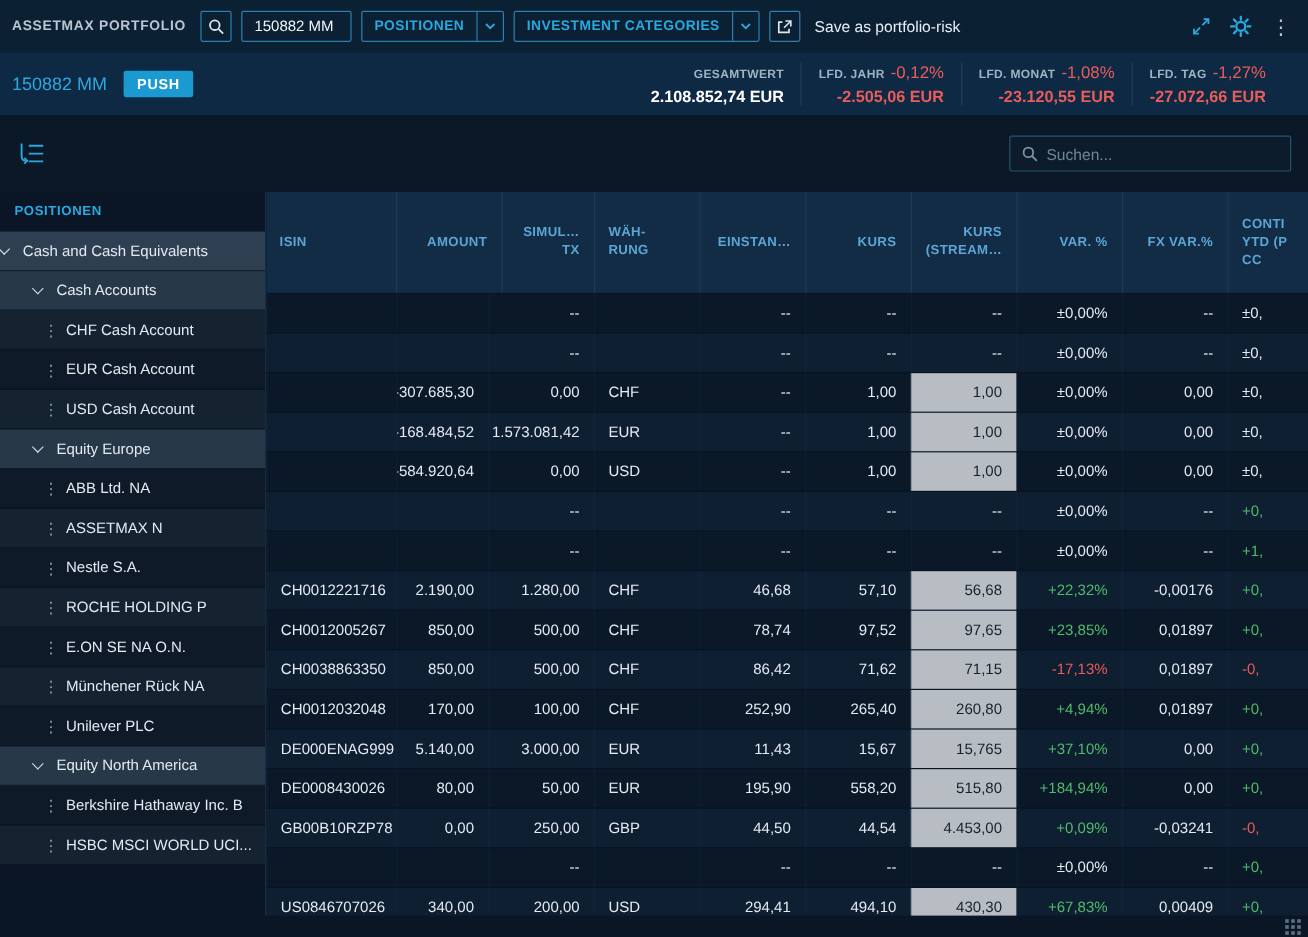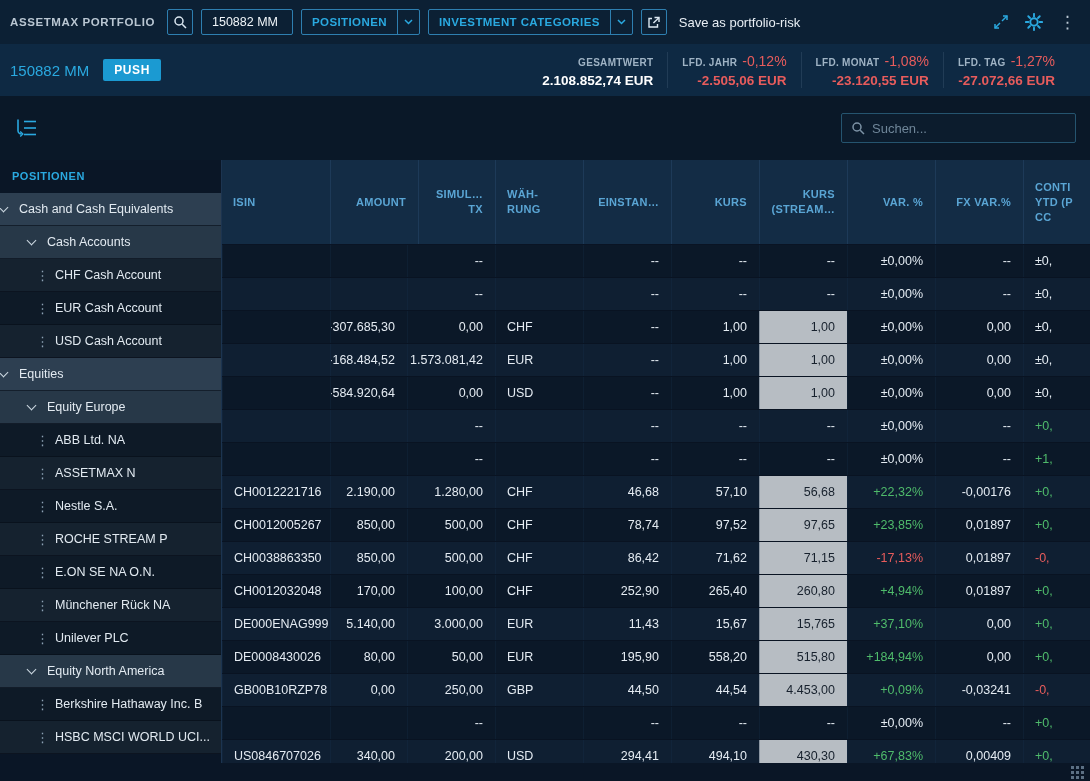--- a/index.html
+++ b/index.html
@@ -224,43 +224,39 @@
             <span class="tree-label">CHF Cash Account</span>
           </div>
           <div class="tree-row leaf lvl3 alt">
             <span class="kebab">⋮</span>
             <span class="tree-label">EUR Cash Account</span>
           </div>
           <div class="tree-row leaf lvl3">
             <span class="kebab">⋮</span>
             <span class="tree-label">USD Cash Account</span>
           </div>
-          <div class="tree-row group lvl1 alt">
-            <span class="chev"></span>
-            <span class="tree-label">Equities</span>
-          </div>
           <div class="tree-row group lvl2">
             <span class="chev"></span>
             <span class="tree-label">Equity Europe</span>
           </div>
           <div class="tree-row leaf lvl3 alt">
             <span class="kebab">⋮</span>
             <span class="tree-label">ABB Ltd. NA</span>
           </div>
           <div class="tree-row leaf lvl3">
             <span class="kebab">⋮</span>
             <span class="tree-label">ASSETMAX N</span>
           </div>
           <div class="tree-row leaf lvl3 alt">
             <span class="kebab">⋮</span>
             <span class="tree-label">Nestle S.A.</span>
           </div>
           <div class="tree-row leaf lvl3">
             <span class="kebab">⋮</span>
-            <span class="tree-label">ROCHE STREAM P</span>
+            <span class="tree-label">ROCHE HOLDING P</span>
           </div>
           <div class="tree-row leaf lvl3 alt">
             <span class="kebab">⋮</span>
             <span class="tree-label">E.ON SE NA O.N.</span>
           </div>
           <div class="tree-row leaf lvl3">
             <span class="kebab">⋮</span>
             <span class="tree-label">Münchener Rück NA</span>
           </div>
           <div class="tree-row leaf lvl3 alt">

